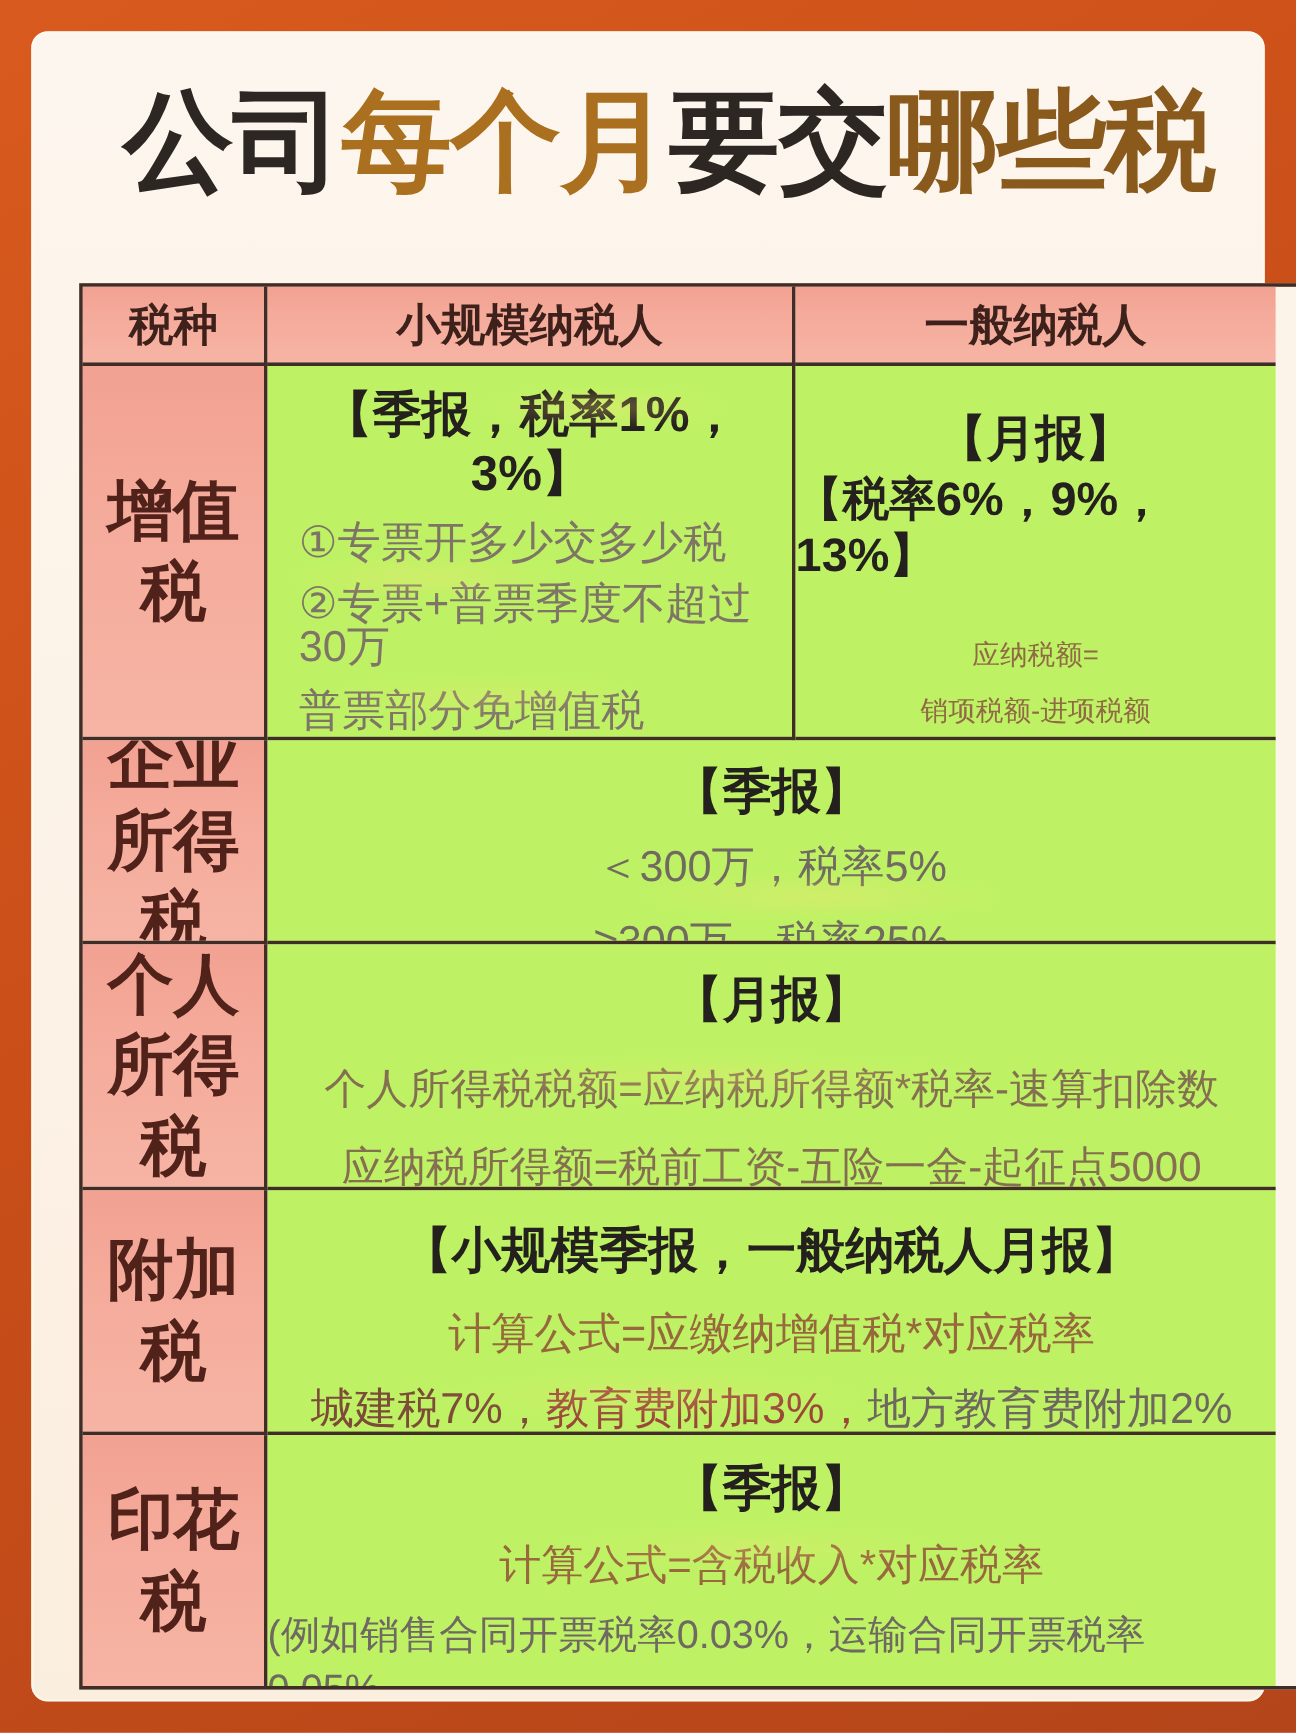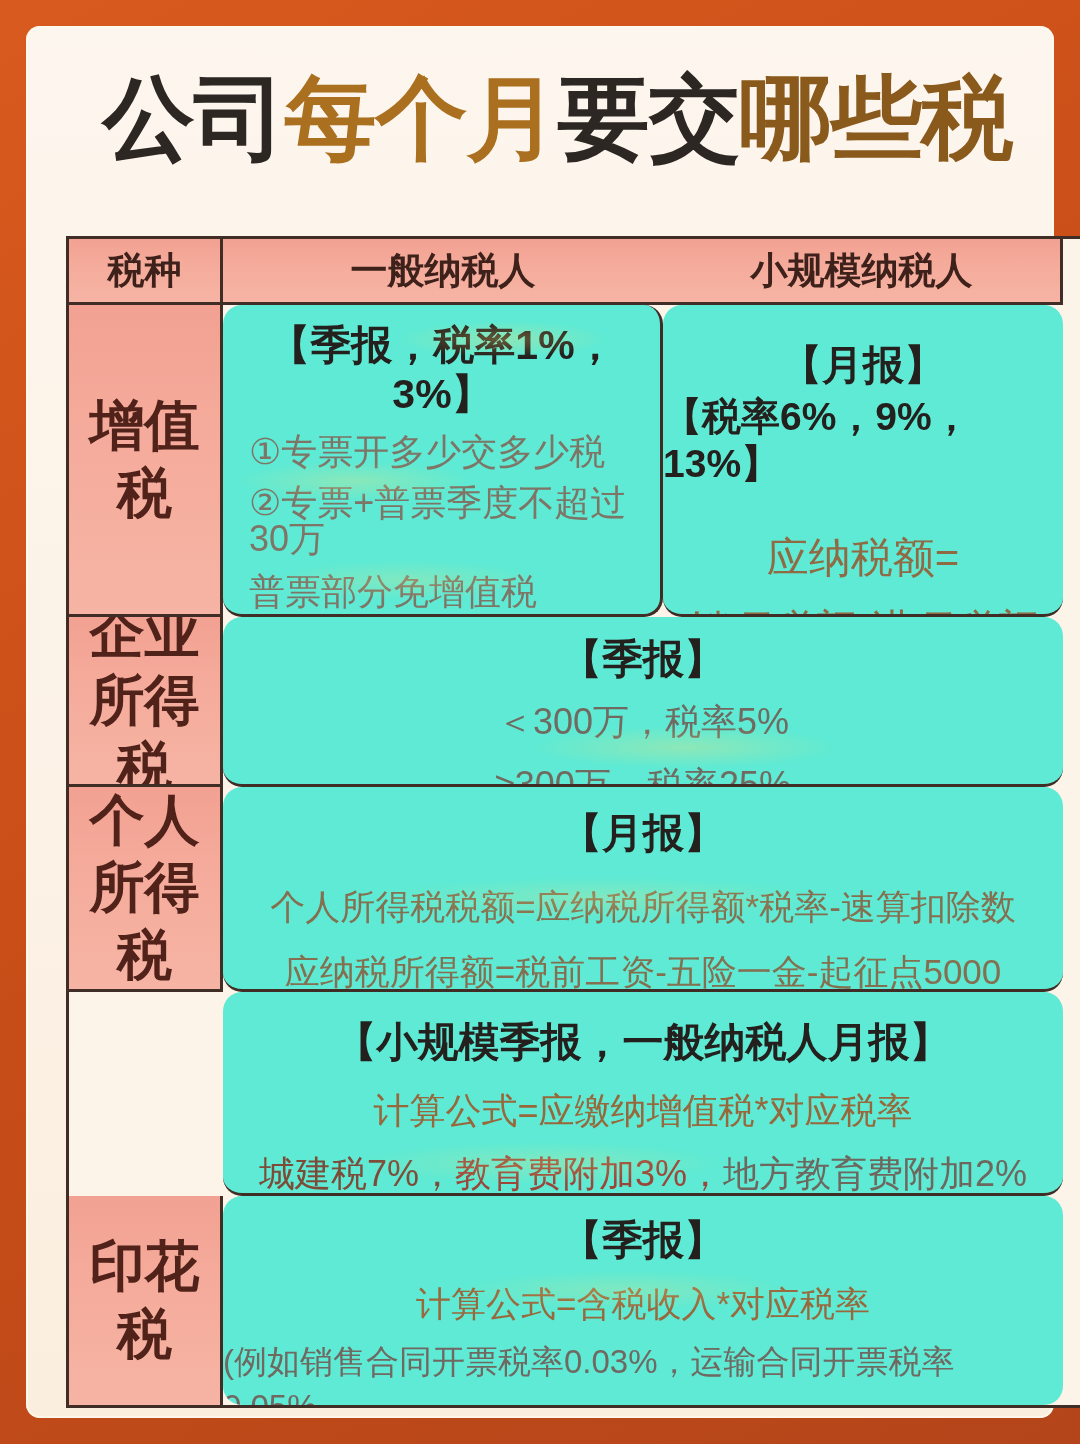--- a/index.html
+++ b/index.html
@@ -35,35 +35,35 @@
   .cell.last-col { border-right:none; }
   .cell.bottom-row { border-bottom:none; }
 
   .pink {
     background:linear-gradient(180deg,#f2a192 0%,#f5ab9b 40%,#f6b4a4 100%);
     display:flex; flex-direction:column; align-items:center; justify-content:center;
   }
   .head-cell { color:#3e211a; font-size:37px; font-weight:700; }
   .label-cell { color:#50221a; font-size:55px; font-weight:700; line-height:1.22; text-align:center; }
 
-  .content { background:#5eead4; display:flex; flex-direction:column; align-items:center;border-radius:19px; }
+  .content { background:#bef264; display:flex; flex-direction:column; align-items:center; }
 
   .bk { color:#24201d; font-weight:700; font-size:41px; line-height:1.2; }
   .bk2 { font-size:39px; }
 
   
   .vat-small { align-items:stretch; padding:16px 10px 10px 26px; }
   .vat-small .bk { text-align:center; padding-right:14px; }
   .vat-small .item { color:#7e7567; font-size:36px; line-height:1.0; margin-top:15px; }
   .vat-small .item.cont { margin-top:17px; }
 
   
   .vat-general { padding-top:36px; }
   .vat-general .bk + .bk { margin-top:4px; }
-  .vat-general .formula { color:#906a43; font-size:42px; }
+  .vat-general .formula { color:#906a43; font-size:23px; }
   .vat-general .f1 { margin-top:42px; }
   .vat-general .f2 { margin-top:16px; }
 
   .merged { grid-column:2 / 4; }
 
   .cit { padding-top:18px; }
   .cit .line { color:#716a60; font-size:36px; margin-top:14px; }
 
   .iit { padding-top:22px; }
   .iit .line { color:#847050; font-size:35px; margin-top:18px; }
@@ -104,25 +104,25 @@
 <div class="page">
   <div class="panel">
 
     <h1 class="title"><span style="color: rgb(45, 39, 36);">公司</span><span style="color: rgb(170, 112, 31);">每个月</span><span style="color: rgb(45, 39, 36);">要交</span><span style="color: rgb(138, 90, 29);">哪些税</span></h1>
 
     <div class="tax-table">
 
       <div class="cell pink head-cell">
         <span>税种</span>
       </div>
+      <div class="cell pink head-cell">
+        <span>小规模纳税人</span>
+      </div>
       <div class="cell pink head-cell last-col">
         <span>一般纳税人</span>
-      </div>
-      <div class="cell pink head-cell">
-        <span>小规模纳税人</span>
       </div>
 
       <div class="cell pink label-cell">
         <span>增值税</span>
       </div>
       <div class="cell content vat-small">
         <div class="bk">【季报，税率1%，3%】</div>
         <div class="item">①专票开多少交多少税</div>
         <div class="item">②专票+普票季度不超过30万</div>
         <div class="item cont">普票部分免增值税</div>
@@ -148,20 +148,23 @@
       <div class="cell pink label-cell">
         <span>个人</span>
         <span>所得税</span>
       </div>
       <div class="cell content merged iit last-col">
         <div class="bk">【月报】</div>
         <div class="line">个人所得税税额=应纳税所得额*税率-速算扣除数</div>
         <div class="line">应纳税所得额=税前工资-五险一金-起征点5000</div>
       </div>
 
+      <div class="cell pink label-cell">
+        <span>附加税</span>
+      </div>
       <div class="cell content merged surtax last-col">
         <div class="bk">【小规模季报，一般纳税人月报】</div>
         <div class="line1">计算公式=应缴纳增值税*对应税率</div>
         <div class="line2"><span style="color: rgb(124, 76, 57);">城建税7%，</span><span style="color: rgb(154, 70, 57);">教育费附加3%，</span><span style="color: rgb(110, 103, 94);">地方教育费附加2%</span></div>
       </div>
 
       <div class="cell pink label-cell bottom-row">
         <span>印花税</span>
       </div>
       <div class="cell content merged stamp last-col bottom-row">

